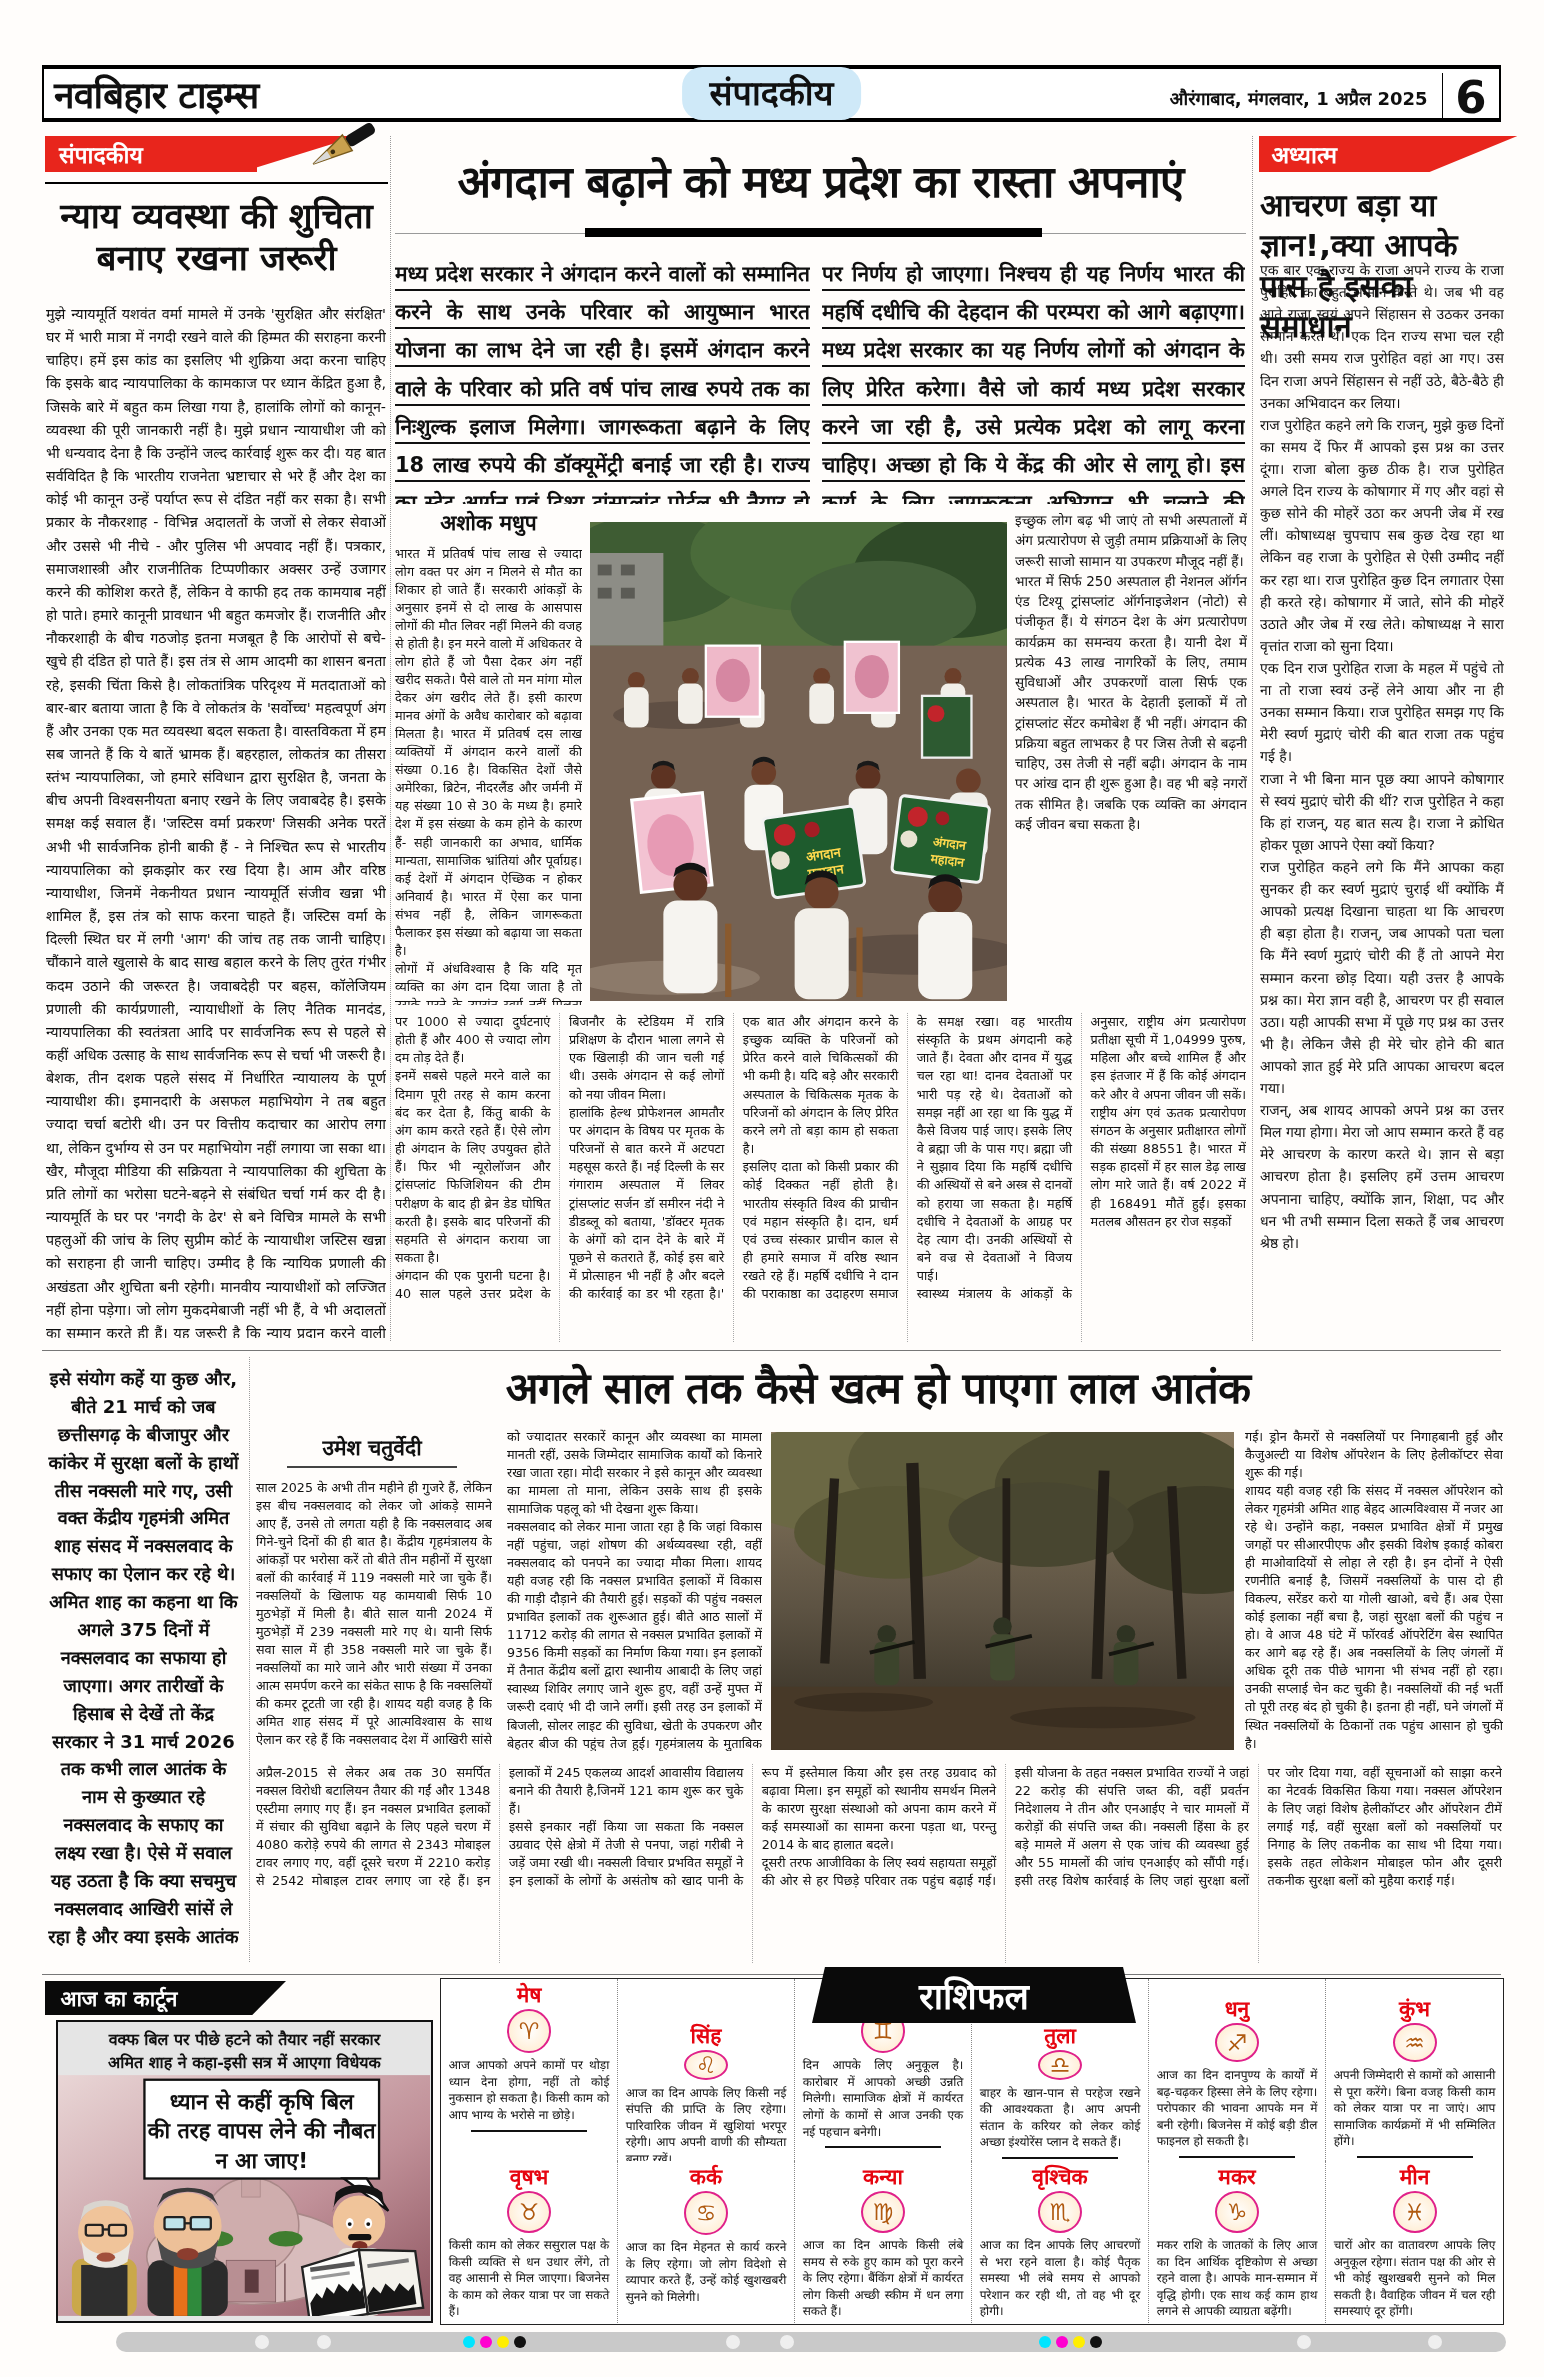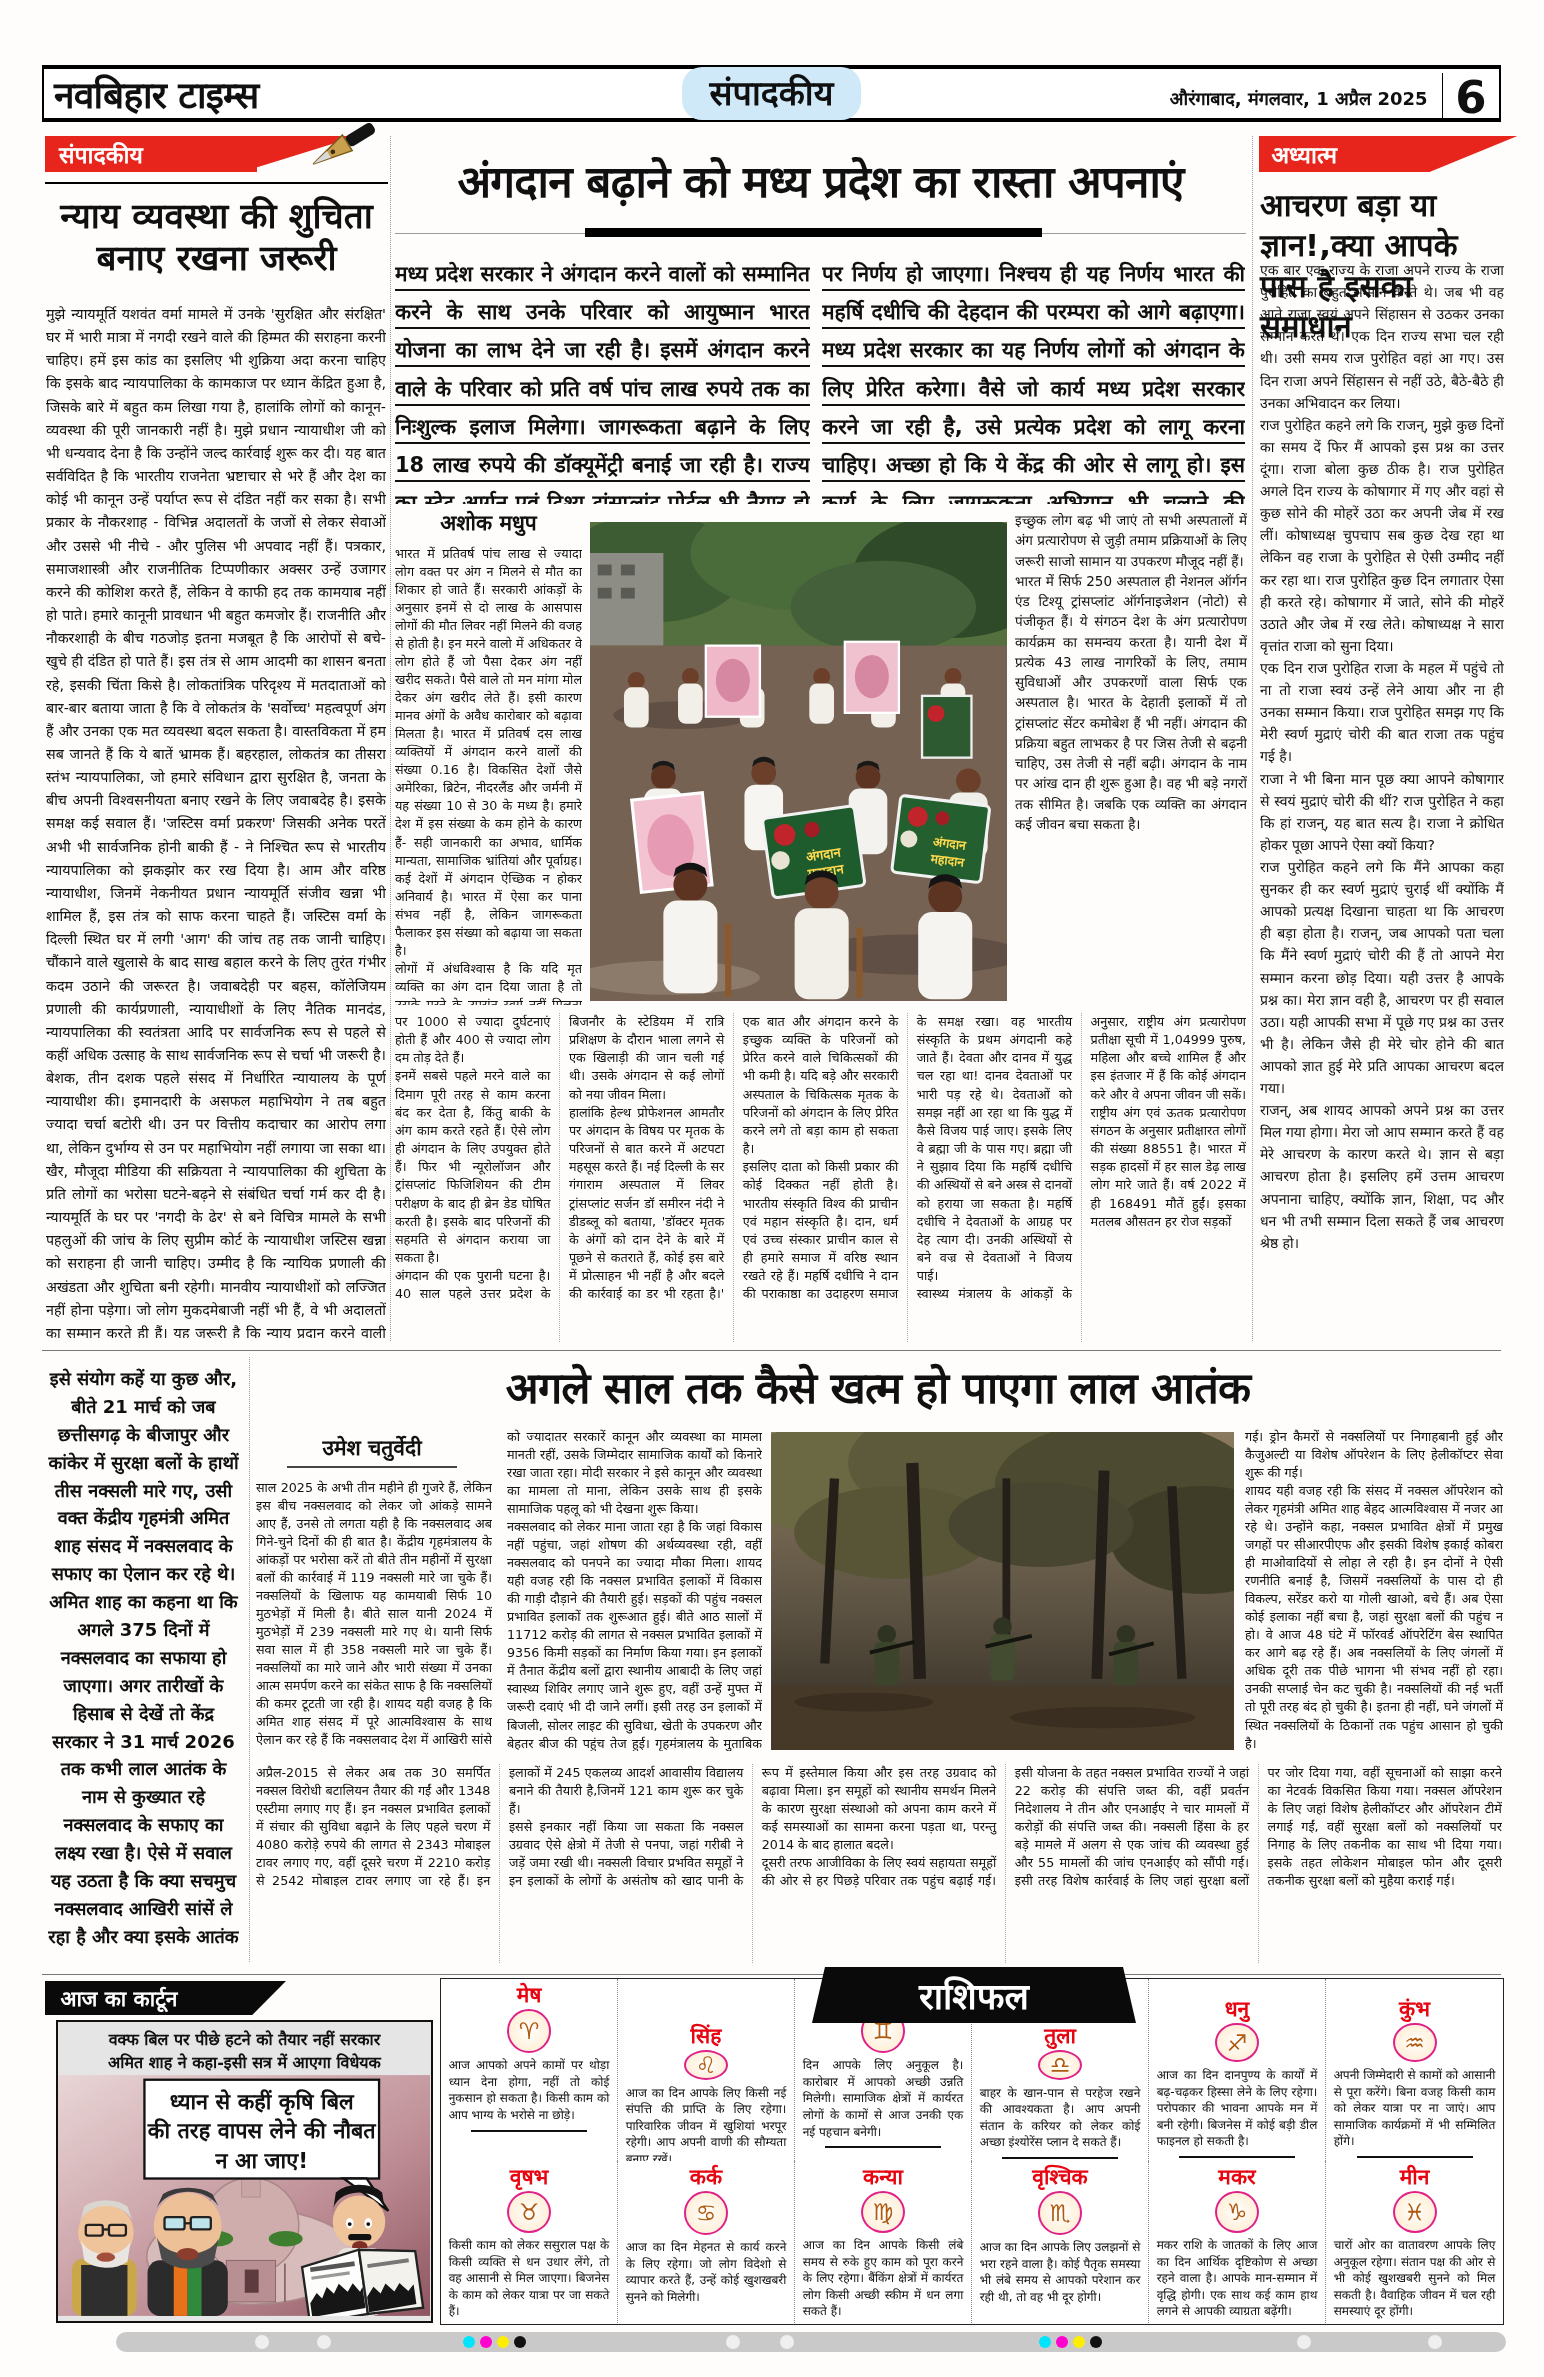--- a/index.html
+++ b/index.html
@@ -440,21 +440,21 @@
       <div class="zicon">
           <span>♍</span>
         </div>
       <div class="ztext">आज का दिन आपके किसी लंबे समय से रुके हुए काम को पूरा करने के लिए रहेगा। बैंकिंग क्षेत्रों में कार्यरत लोग किसी अच्छी स्कीम में धन लगा सकते हैं।</div>
     </div>
     <div class="zcell">
       <div class="zname">वृश्चिक</div>
       <div class="zicon">
           <span>♏</span>
         </div>
-      <div class="ztext">आज का दिन आपके लिए उलझनों से भरा रहने वाला है। कोई पैतृक समस्या भी लंबे समय से आपको परेशान कर रही थी, तो वह भी दूर होगी।</div>
+      <div class="ztext">आज का दिन आपके लिए आचरणों से भरा रहने वाला है। कोई पैतृक समस्या भी लंबे समय से आपको परेशान कर रही थी, तो वह भी दूर होगी।</div>
     </div>
     <div class="zcell">
       <div class="zname">मकर</div>
       <div class="zicon">
           <span>♑</span>
         </div>
       <div class="ztext">मकर राशि के जातकों के लिए आज का दिन आर्थिक दृष्टिकोण से अच्छा रहने वाला है। आपके मान-सम्मान में वृद्धि होगी। एक साथ कई काम हाथ लगने से आपकी व्याग्रता बढ़ेंगी।</div>
     </div>
     <div class="zcell last">
       <div class="zname">मीन</div>

